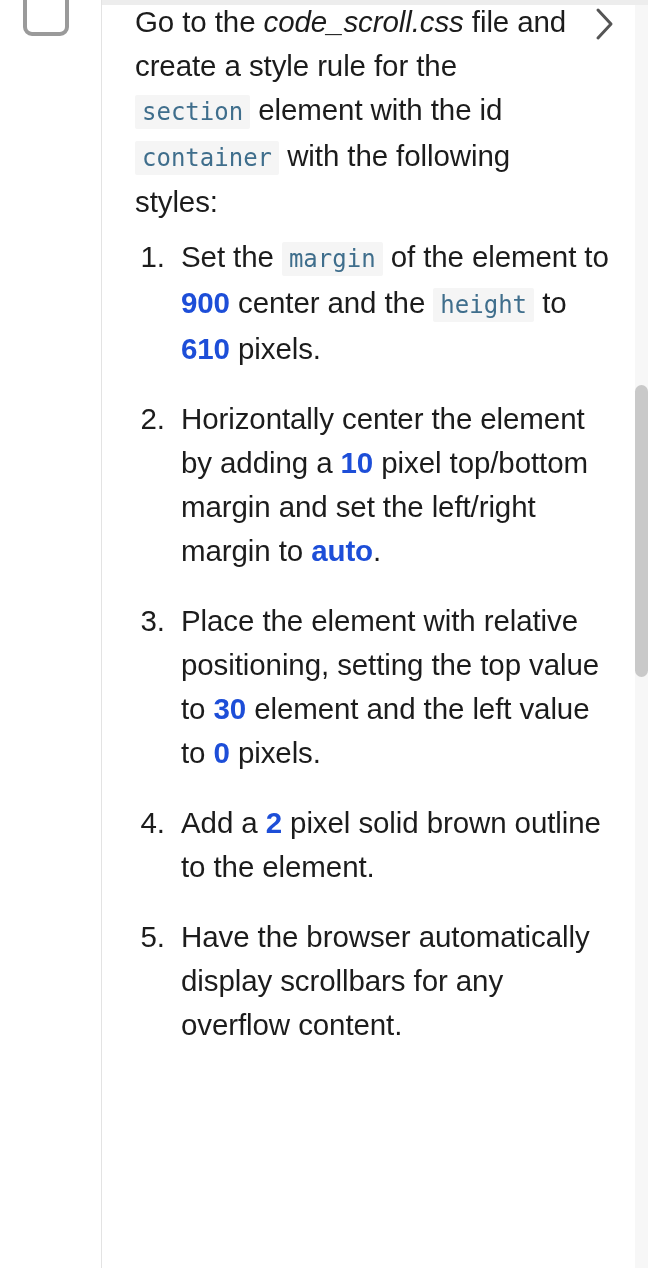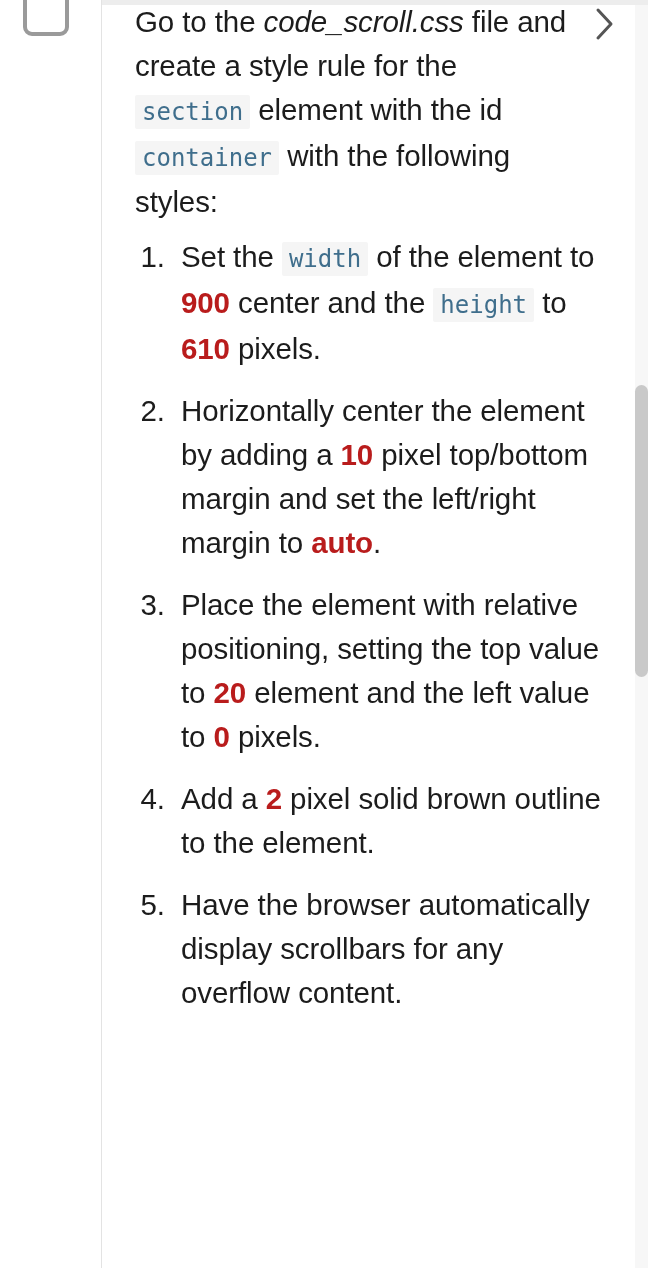--- a/index.html
+++ b/index.html
@@ -124,28 +124,28 @@
   }
   ol.styles-list > li {
     margin: 0 0 0 38px;
     padding: 0 0 0 8px;
     font-size: 29.5px;
     line-height: 44px;
     color: #1c1c1c;
     letter-spacing: -0.1px;
   }
   ol.styles-list > li + li {
-    margin-top: 18px;
+    margin-top: 26px;
   }
   ol.styles-list > li::marker {
     font-size: 29.5px;
     color: #1c1c1c;
   }
 
-  b, strong { font-weight: 700; color: #b91c1c; }
+  b, strong { font-weight: 700; color: #1d4ed8; }
 
   
   .scroll-track {
     position: absolute;
     top: 5px;
     right: 0;
     width: 13px;
     height: 1263px;
     background: #f7f7f7;
   }
@@ -175,23 +175,23 @@
     <svg width="22" height="34" viewBox="0 0 22 34" fill="none" xmlns="http://www.w3.org/2000/svg">
       <path d="M4 3 L17 17 L4 31" stroke="#555555" stroke-width="3" stroke-linecap="round" stroke-linejoin="round" fill="none"></path>
     </svg>
   </div>
 
   <div class="content">
 
     <p class="intro"><span>Go to the </span><em class="fname">code_scroll.css</em><span> file and create a style rule for the </span><code class="inline-code">section</code><span> element with the id </span><code class="inline-code">container</code><span> with the following styles:</span></p>
 
     <ol class="styles-list">
-        <li><span>Set the </span><code class="inline-code">width</code><span> of the element to </span><b>900</b><span> center and the </span><code class="inline-code">height</code><span> to </span><b>610</b><span> pixels.</span></li>
+        <li><span>Set the </span><code class="inline-code">margin</code><span> of the element to </span><b>900</b><span> center and the </span><code class="inline-code">height</code><span> to </span><b>610</b><span> pixels.</span></li>
         <li><span>Horizontally center the element by adding a </span><b>10</b><span> pixel top/bottom margin and set the left/right margin to </span><b>auto</b><span>.</span></li>
-        <li><span>Place the element with relative positioning, setting the top value to </span><b>20</b><span> element and the left value to </span><b>0</b><span> pixels.</span></li>
+        <li><span>Place the element with relative positioning, setting the top value to </span><b>30</b><span> element and the left value to </span><b>0</b><span> pixels.</span></li>
         <li><span>Add a </span><b>2</b><span> pixel solid brown outline to the element.</span></li>
         <li><span>Have the browser automatically display scrollbars for any overflow content.</span></li>
       </ol>
 
   </div>
 
   <div class="scroll-track">
     <div class="scroll-thumb" style="top: 380px; height: 292px;"></div>
   </div>
 

